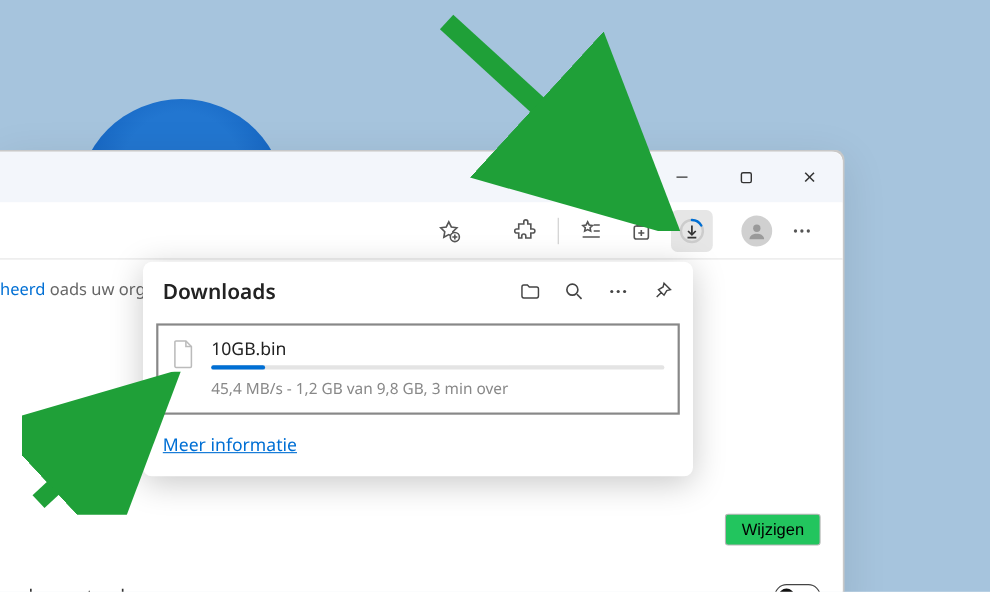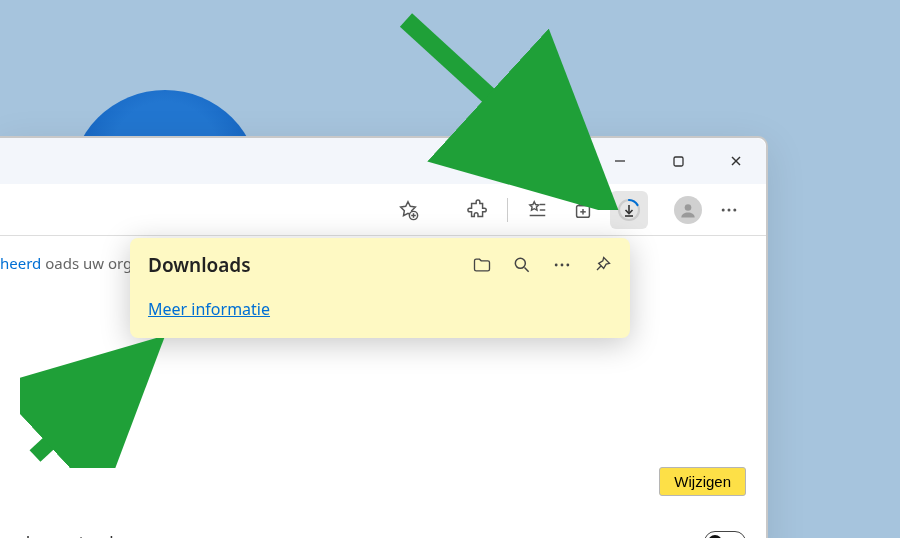--- a/index.html
+++ b/index.html
@@ -99,21 +99,21 @@
     padding: 3px 0 6px 0;
   }
   .managed-row .lnk { color: #006fd4; }
   .change-row {
     display: flex;
     justify-content: flex-end;
     margin-top: 188px;
   }
   .change-btn {
     border: 1px solid #b5b5b5;
-    background: #fde047;
+    background: #22c55e;
     padding: 5px 14px;
     font-size: 15px;
     border-radius: 3px;
   }
   .toggle-row {
     display: flex;
     justify-content: space-between;
     align-items: center;
     margin-top: 34px;
     font-size: 17px;
@@ -134,21 +134,21 @@
     height: 14px;
     border-radius: 50%;
     background: #111;
   }
   
   .dl-panel {
     position: absolute;
     left: 130px;
     top: 238px;
     width: 500px;
-    background: #fef9c3;
+    background: #ffffff;
     border-radius: 8px;
     box-shadow: 0 6px 30px rgba(0,0,0,.22);
     padding-bottom: 14px;
     z-index: 20;
   }
   .dl-header {
     display: flex;
     align-items: center;
     justify-content: space-between;
     padding: 14px 18px 10px 18px;
@@ -329,20 +329,35 @@
             <circle cx="19" cy="12" r="1.7"></circle>
           </svg>
       </span>
       <span class="hitbox">
         <svg width="20" height="20" viewBox="0 0 24 24" fill="none" stroke="#444" stroke-width="1.6">
             <path d="M14 3l7 7-4 1-3 5-3-3-5 5 5-5-3-3 5-3z"></path>
           </svg>
       </span>
     </div>
   </div>
+  <div class="dl-item hitbox">
+    <div class="file-glyph">
+      <svg width="22" height="28" viewBox="0 0 22 28" fill="none" stroke="#bbb" stroke-width="1.4">
+        <path d="M4 2h9l5 5v18a1 1 0 0 1-1 1H4a1 1 0 0 1-1-1V3a1 1 0 0 1 1-1z"></path>
+        <path d="M13 2v5h5"></path>
+      </svg>
+    </div>
+    <div class="dl-item-body">
+      <div class="dl-filename">10GB.bin</div>
+      <div class="dl-bar">
+        <div class="dl-bar-fill" style="width: 12%;"></div>
+      </div>
+      <div class="dl-stats">45,4 MB/s - 1,2 GB van 9,8 GB, 3 min over</div>
+    </div>
+  </div>
   <div class="dl-more hitbox">Meer informatie</div>
 </div>
 
 <svg class="arrow" style="left:396px;top:10px" width="230" height="200">
   <defs>
       <marker id="ah1" markerWidth="10" markerHeight="10" refX="7" refY="5" orient="auto">
         <path d="M0,0 L10,5 L0,10 z" fill="#1fa038"></path>
       </marker>
     </defs>
   <line x1="10" y1="10" x2="185" y2="170" stroke="#1fa038" stroke-width="18" marker-end="url(#ah1)"></line>

